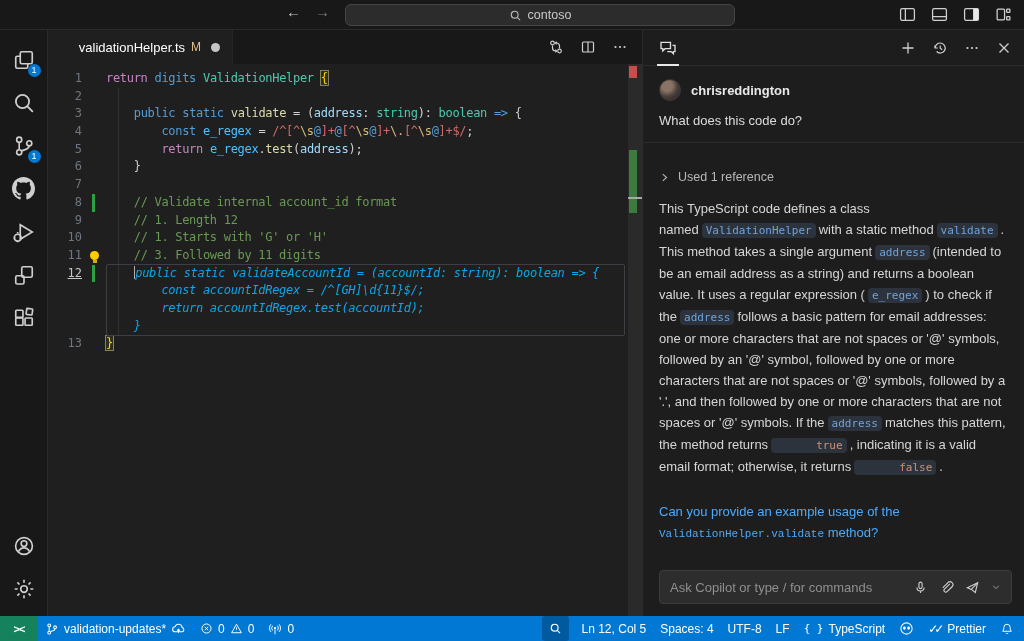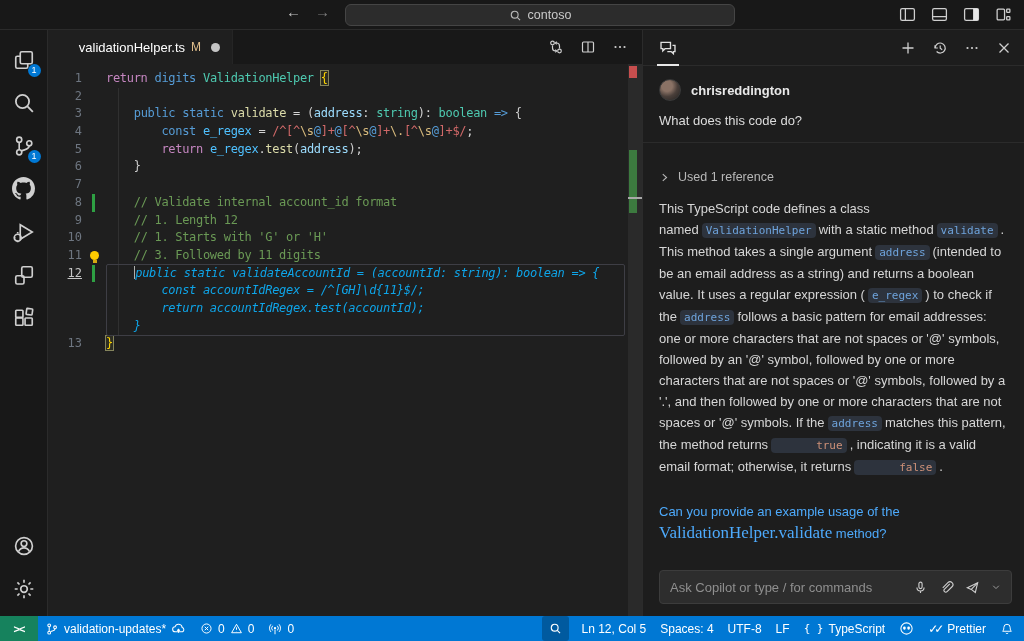--- a/index.html
+++ b/index.html
@@ -72,21 +72,21 @@
   .user-question { margin-top:12px; font-size:13px; color:#dddddd; }
   .copilot-block { padding:14px 16px 0; }
   .cop-row { display:flex; align-items:center; gap:10px; }
   .cop-icon { width:22px; height:22px; border-radius:50%; border:1px solid #d7d7d7; display:flex; align-items:center; justify-content:center; }
   .cop-name { font-weight:bold; font-size:13px; color:#e9e9e9; }
   .reference-row { margin-top:13px; display:flex; align-items:center; gap:8px; color:#b8b8b8; font-size:12.5px; }
   .answer { margin-top:14px; font-size:13px; line-height:21px; color:#d6d6d6; width:349px; }
   .ic { font-family:"DejaVu Sans Mono", monospace; font-size:11px; background:#2d333d; color:#6ea3db; border-radius:4px; padding:1px 4px; margin:0 3px; white-space:nowrap; }
   .ic.tan { color:#ce9178;padding-left:45px; }
   .followup { margin-top:23px; font-size:13px; line-height:21px; color:#4daafc; width:349px; cursor:pointer; }
-  .fmono { font-family:Liberation Serif, serif; font-size:17px; color:#4daafc; }
+  .fmono { font-family:Liberation Mono, monospace; font-size:11px; color:#4daafc; }
   .chat-input { position:absolute; left:16px; right:12px; bottom:12px; height:34px; background:#2d2d2d; border:1px solid #3c3c3c; border-radius:4px; display:flex; align-items:center; padding:0 10px; gap:12px; }
   .chat-input input { flex:1; background:transparent; border:none; outline:none; color:#cccccc; font-size:13px; font-family:"Liberation Sans", sans-serif; }
   .chat-input input::placeholder { color:#8f8f8f; }
   .input-icons { display:flex; align-items:center; gap:11px; color:#cfcfcf; }
   
   .statusbar { height:25px; background:#0078d4; display:flex; align-items:center; color:#ffffff; font-size:12px; }
   .sb-item { display:flex; align-items:center; gap:5px; padding:0 7px; height:100%; white-space:nowrap; }
   .sb-remote { background:#16825d; width:38px; justify-content:center; font-weight:bold; font-size:11px; letter-spacing:-1px; }
   .sb-right { margin-left:auto; display:flex; align-items:center; height:100%; }
   .sb-search-chip { background:rgba(0,0,0,0.25); border-radius:3px; margin-right:6px; padding:2px 7px; display:flex; align-items:center; }

